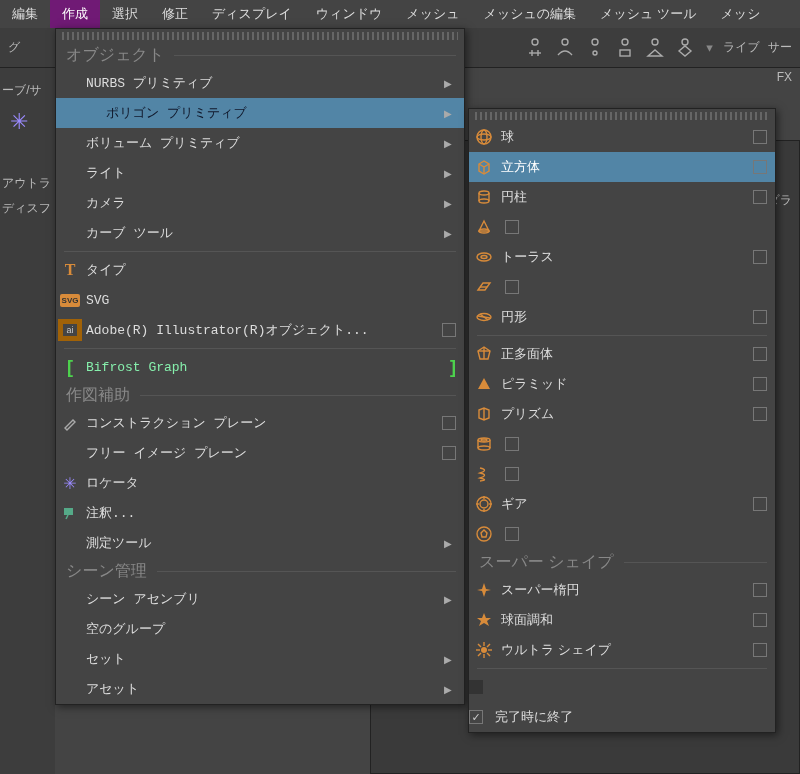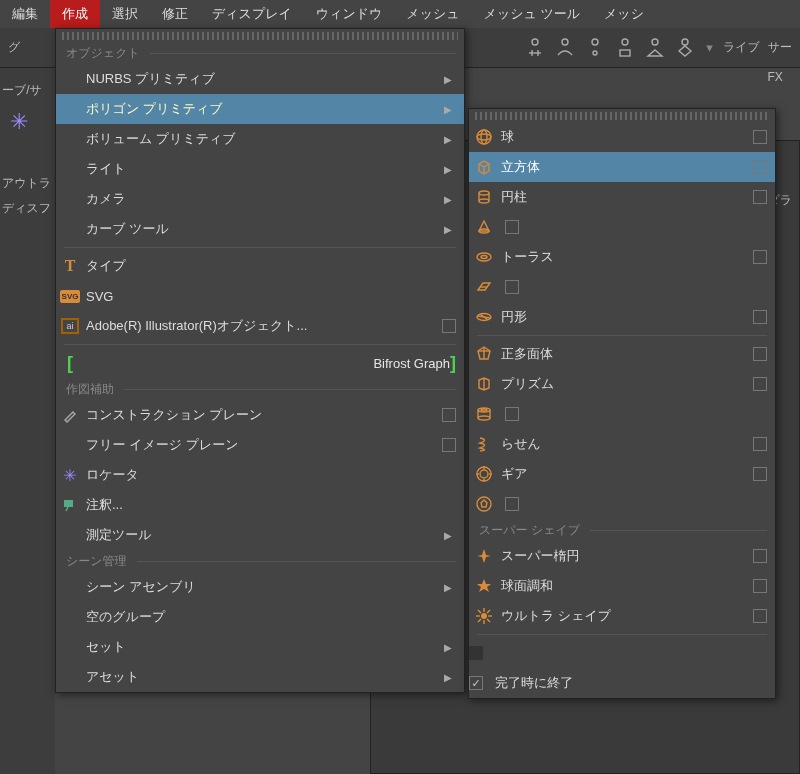--- a/index.html
+++ b/index.html
@@ -1,44 +1,44 @@
 <!DOCTYPE html>
 <html><head>
 <meta charset="utf-8">
 <style>
   * { margin: 0; padding: 0; box-sizing: border-box; font-family: "Hiragino Kaku Gothic Pro", "Meiryo", sans-serif; }
   body { background: #444; width: 800px; height: 774px; overflow: hidden; position: relative; color: #ccc; font-size: 13px; }
 
   .menubar { display: flex; background: #444; height: 28px; align-items: center; padding: 0; }
   .menu-top { padding: 5px 12px; color: #ddd; cursor: default; }
-  .menu-top.active { background: #b91c1c; color: #fff; }
+  .menu-top.active { background: #701a75; color: #fff; }
 
   .toolbar-row { display:flex; align-items:center; height:40px; background:#3d3d3d; border-bottom:1px solid #222; padding:0 6px; gap:4px; }
   .toolbar-spacer { flex:1; }
   .tool-icon { width:26px; height:26px; display:flex; align-items:center; justify-content:center; }
 
   .left-edge { position:absolute; left:0; top:68px; width:55px; height:706px; background:#3d3d3d; }
   .left-text { color:#bbb; font-size:12px; padding:4px 2px; }
 
   .panel-bg { position:absolute; left:370px; top:140px; right:0; bottom:0; background:#3a3a3a; border:1px solid #222; }
 
   
   .menu { position:absolute; background:#444; border:1px solid #222; box-shadow:2px 2px 8px rgba(0,0,0,.5); width:410px; }
   .menu.main { left:55px; top:28px; }
   .menu-header-dots { height:8px; background: repeating-linear-gradient(90deg,#666 0 2px,transparent 2px 5px); margin:3px 6px 2px; }
-  .menu-section { color:#888; font-size:12px; padding:3px 8px 2px 10px; display:flex; align-items:center; gap:6px; }
+  .menu-section { color:#888; font-size:16px; padding:3px 8px 2px 10px; display:flex; align-items:center; gap:6px; }
   .menu-section::after { content:""; flex:1; height:1px; background:#555; margin-left:4px; }
   .menu-row { display:flex; align-items:center; height:30px; padding:0 8px 0 0; }
   .menu-row.hover { background:#5285a6; color:#fff; }
   .menu-row .ic { width:28px; display:flex; justify-content:center; align-items:center; }
-  .menu-row .lbl { flex:1; padding-left:2px; color:#ddd; }
-  .menu-row.hover .lbl { color:#fef9c3; }
+  .menu-row .lbl { flex:1; padding-left:2px; color:#ddd;font-family:Liberation Mono, monospace; }
+  .menu-row.hover .lbl { color:#0f172a;margin-left:20px; }
   .menu-row .arrow { width:12px; color:#aaa; font-size:10px; }
   .menu-row .box { width:14px; height:14px; border:1px solid #777; margin-left:6px; }
-  .menu-row.bifrost .lbl { color:#e5e5e5;text-align:right; }
+  .menu-row.bifrost .lbl { color:#86efac; }
   .bracket { color:#4dd24d; font-weight:bold; font-size:18px; }
 
   .submenu { position:absolute; left:468px; top:108px; width:308px; background:#444; border:1px solid #222; box-shadow:2px 2px 8px rgba(0,0,0,.5); }
   .sub-row { display:flex; align-items:center; height:30px; padding:0 8px 0 0; }
   .sub-row.hover { background:#5285a6; }
   .sub-row .ic { width:30px; display:flex; justify-content:center; align-items:center; }
   .sub-row .lbl { flex:1; color:#ddd; padding-left:2px; }
   .sub-row.hover .lbl { color:#fff; }
   .sub-row .box { width:14px; height:14px; border:1px solid #777; margin-left:6px; }
   .sub-row .chk { width:14px; height:14px; border:1px solid #777; margin-right:10px; display:flex; align-items:center; justify-content:center; font-size:11px; }
@@ -52,20 +52,21 @@
 <body>
 
 <div class="menubar">
   <div class="menu-top">編集</div>
   <div class="menu-top active">作成</div>
   <div class="menu-top">選択</div>
   <div class="menu-top">修正</div>
   <div class="menu-top">ディスプレイ</div>
   <div class="menu-top">ウィンドウ</div>
   <div class="menu-top">メッシュ</div>
+  <div class="menu-top">メッシュの編集</div>
   <div class="menu-top">メッシュ ツール</div>
   <div class="menu-top">メッシ</div>
 </div>
 
 <div class="toolbar-row">
   <span class="left-text">グ</span>
   <div class="toolbar-spacer"></div>
   <div class="tool-icon">
       <svg class="grey" width="22" height="22">
         <circle cx="11" cy="5" r="3"></circle>
@@ -112,21 +113,21 @@
 <div class="left-edge">
   <div class="left-text" style="margin-top:10px">ーブ/サ</div>
   <div style="color:#9b8bff;font-size:22px;margin:6px 10px">✳</div>
   <div style="height:30px"></div>
   <div class="left-text">アウトラ</div>
   <div class="left-text">ディスフ</div>
 </div>
 
 <div class="panel-bg"></div>
 <div class="mini-right">
-  <div style="text-align:left;margin-bottom:108px">FX</div>
+  <div style="text-align:right;margin-bottom:108px">FX</div>
   <div style="text-align:right">ダラ</div>
 </div>
 
 <div class="menu main">
   <div class="menu-header-dots"></div>
   <div class="menu-section">オブジェクト</div>
 
   <div class="menu-row">
     <span class="ic"></span>
       <span class="lbl">NURBS プリミティブ</span>
@@ -165,21 +166,21 @@
     <span class="lbl">タイプ</span>
   </div>
   <div class="menu-row">
     <span class="ic">
         <span style="background:#d88b3a;color:#333;font-size:8px;padding:2px 2px;border-radius:2px;font-weight:bold">SVG</span>
       </span>
     <span class="lbl">SVG</span>
   </div>
   <div class="menu-row">
     <span class="ic">
-        <span style="border:2px solid #a16207;color:#ccc;font-size:9px;padding:1px 3px">ai</span>
+        <span style="border:5px solid #a16207;color:#ccc;font-size:9px;padding:1px 3px">ai</span>
       </span>
     <span class="lbl">Adobe(R) Illustrator(R)オブジェクト...</span>
     <span class="box"></span>
   </div>
 
   <div style="height:1px;background:#555;margin:3px 8px"></div>
 
   <div class="menu-row bifrost">
     <span class="ic bracket">[</span>
     <span class="lbl">Bifrost Graph</span>
@@ -328,20 +329,29 @@
           <line x1="9" y1="2" x2="9" y2="14"></line>
           <line x1="3" y1="6" x2="15" y2="6"></line>
         </svg>
       </span>
     <span class="lbl">正多面体</span>
       <span class="box"></span>
   </div>
   <div class="sub-row">
     <span class="ic">
         <svg class="orange" width="18" height="18">
+          <polygon class="fill" points="9,3 3,14 15,14"></polygon>
+        </svg>
+      </span>
+    <span class="lbl">ピラミッド</span>
+      <span class="box"></span>
+  </div>
+  <div class="sub-row">
+    <span class="ic">
+        <svg class="orange" width="18" height="18">
           <path d="M4 5 L9 3 L14 5 L14 13 L9 15 L4 13 Z M9 3 L9 15"></path>
         </svg>
       </span>
     <span class="lbl">プリズム</span>
       <span class="box"></span>
   </div>
   <div class="sub-row">
     <span class="ic">
         <svg class="orange" width="18" height="18">
           <ellipse cx="9" cy="5" rx="6" ry="2"></ellipse>
@@ -351,21 +361,20 @@
         </svg>
       </span>
       <span class="box"></span>
   </div>
   <div class="sub-row">
     <span class="ic">
         <svg class="orange" width="18" height="18">
           <path d="M5 3 Q14 5 5 8 Q14 10 5 13 Q14 15 5 16"></path>
         </svg>
       </span>
-    <span class="lbl">らせん</span>
       <span class="box"></span>
   </div>
   <div class="sub-row">
     <span class="ic">
         <svg class="orange" width="18" height="18">
           <circle cx="9" cy="9" r="4"></circle>
           <circle cx="9" cy="9" r="7"></circle>
           <line x1="9" y1="1" x2="9" y2="4"></line>
           <line x1="9" y1="14" x2="9" y2="17"></line>
           <line x1="1" y1="9" x2="4" y2="9"></line>

